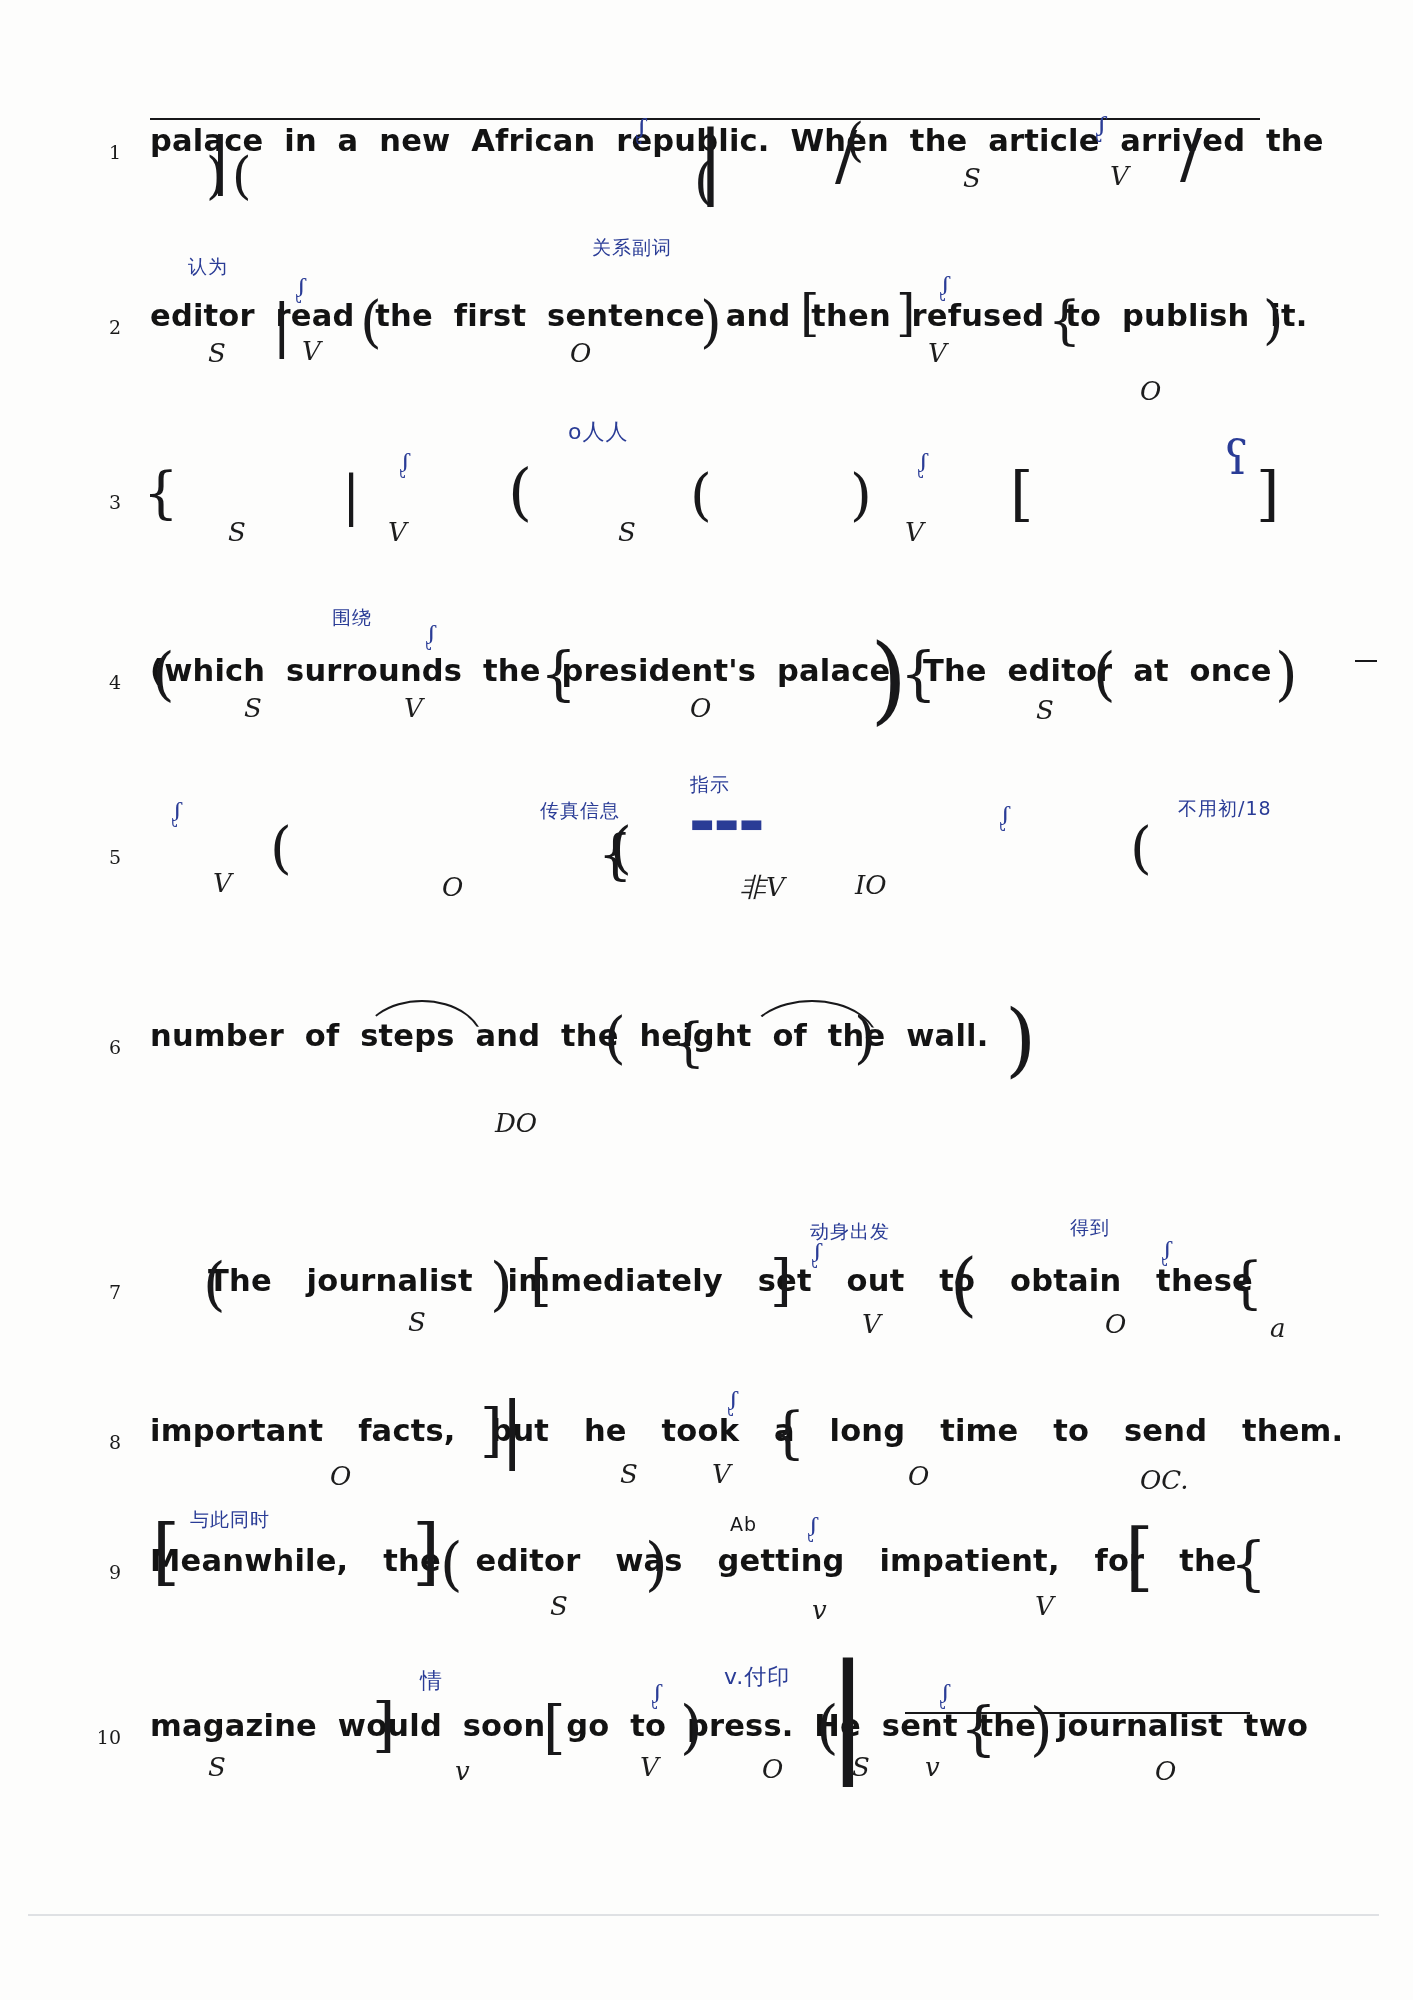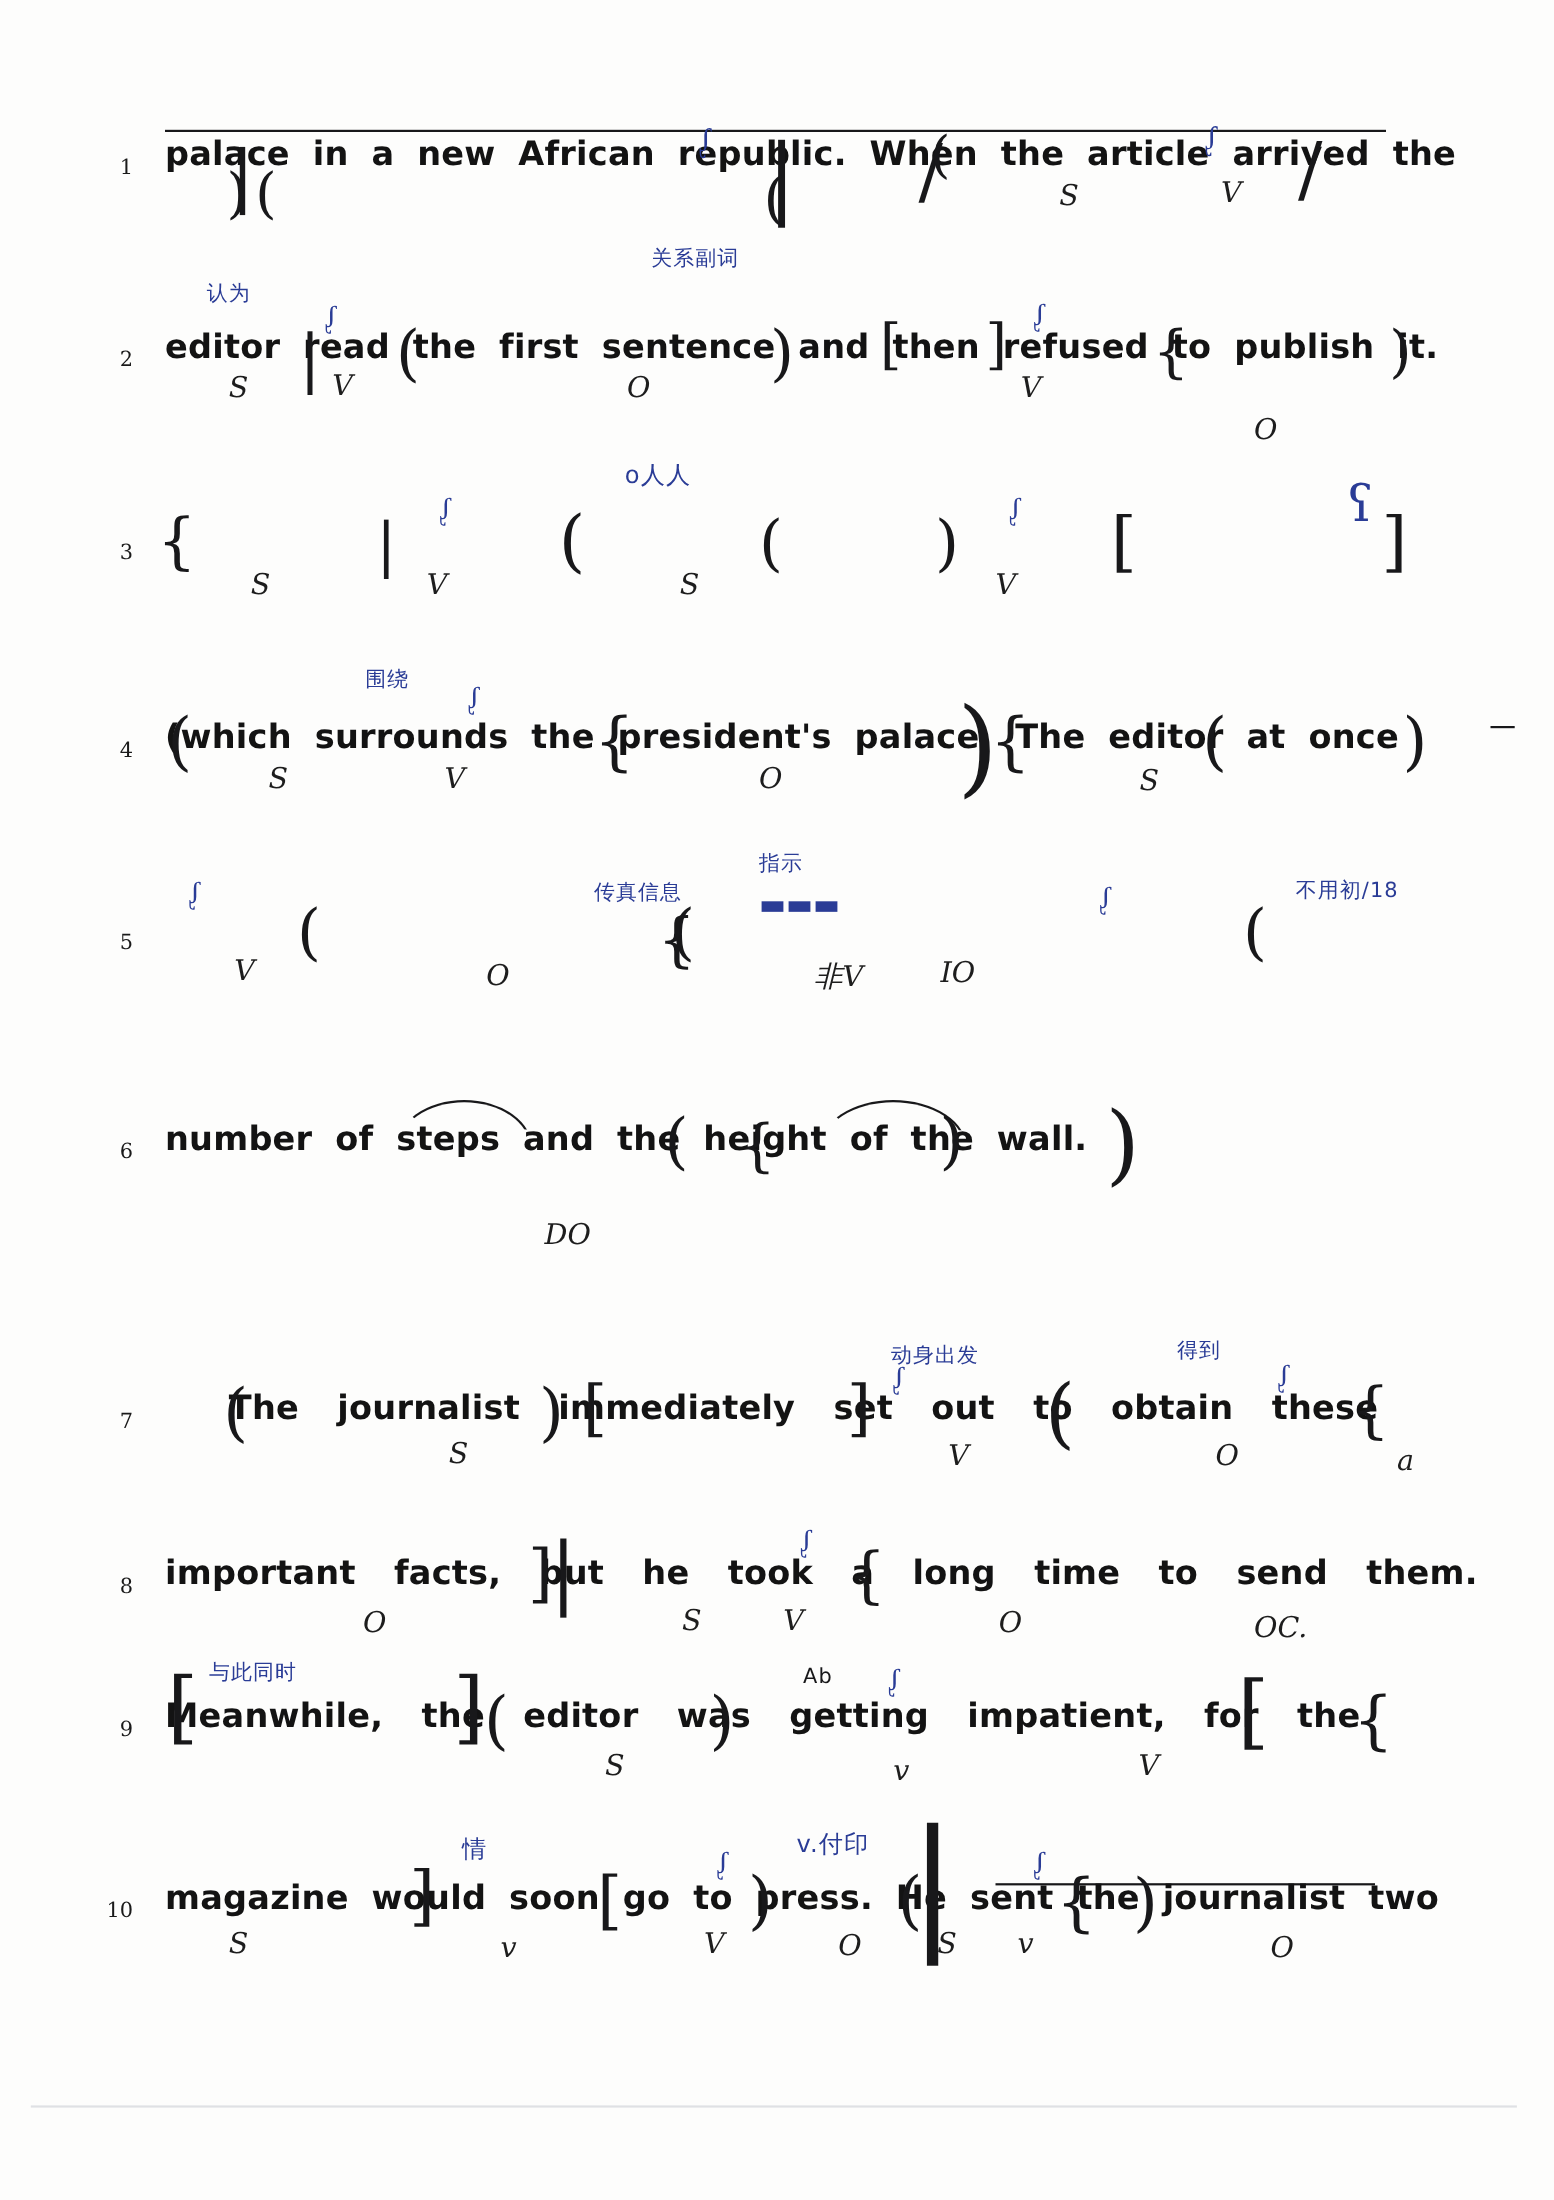--- a/index.html
+++ b/index.html
@@ -134,21 +134,21 @@
 
 <div id="sheet">
 
   <div class="topline"></div>
   <div class="dash" style="left:1355px; top:660px;"></div>
 
   <div class="line-row" style="top:115px;">
     <div class="line-no">1</div>
     <div class="line-text wide">palace in a new African republic. When the article arrived the</div>
 
-    <span class="ann cn" style="left:592px; top:107px;">关系副词</span>
+    <span class="ann cn" style="left:592px; top:120px;">关系副词</span>
     <span class="ann mk" style="left:210px; top:14px; font-size:62px;">|</span>
     <span class="ann mk" style="left:206px; top:36px; font-size:50px;">)</span>
     <span class="ann mk" style="left:232px; top:36px; font-size:50px;">(</span>
     <span class="ann mk" style="left:697px; top:6px; font-size:80px;">|</span>
     <span class="ann mk" style="left:694px; top:40px; font-size:52px;">(</span>
     <span class="ann mk" style="left:835px; top:8px; font-size:66px;">/</span>
     <span class="ann mk" style="left:846px; top:2px; font-size:46px;">(</span>
     <span class="ann mk" style="left:1180px; top:6px; font-size:66px;">/</span>
     <span class="ann tag" style="left:963px; top:48px;">S</span>
     <span class="ann tag" style="left:1110px; top:46px;">V</span>

